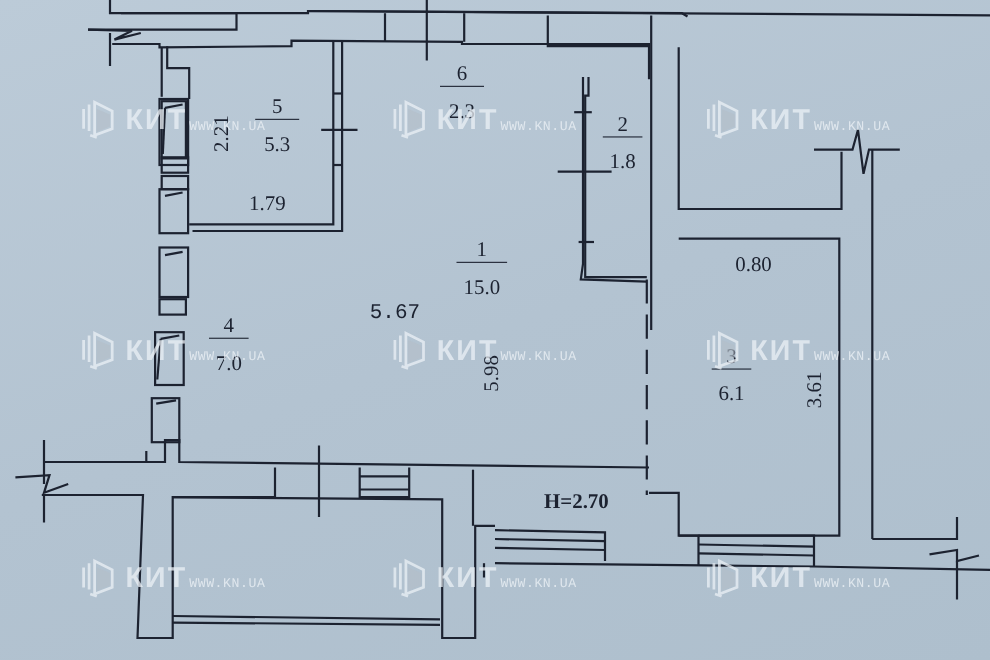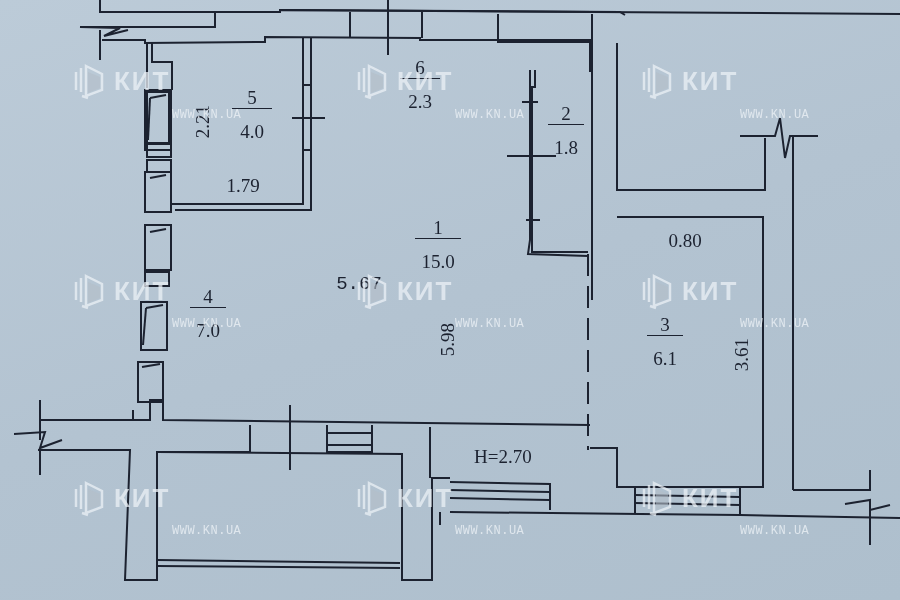--- a/index.html
+++ b/index.html
@@ -4,21 +4,21 @@
 <style>
   html,body{margin:0;padding:0;}
   body{width:900px;height:600px;overflow:hidden;background:#b4c4d2;font-family:"Liberation Serif","DejaVu Serif",serif;}
   .stage{position:relative;width:900px;height:600px;background:linear-gradient(160deg,#bccbd8 0%,#b3c3d1 50%,#aebfcd 100%);}
   svg.plan{position:absolute;left:0;top:0;}
   .lbl{position:absolute;color:#1c2230;font-size:19px;line-height:1;text-align:center;font-family:"Liberation Serif","DejaVu Serif",serif;}
   .room{position:absolute;text-align:center;color:#1c2230;font-size:19px;line-height:20px;}
   .room .num{display:block;}
   .room .area{display:block;border-top:1.5px solid #1c2230;padding-top:13px;}
   .vert{transform:rotate(-90deg);transform-origin:center center;}
-  .wm{position:absolute;display:flex;align-items:center;gap:6px;color:rgba(235,240,245,0.75);font-family:"Liberation Sans","DejaVu Sans",sans-serif;font-weight:bold;font-size:26px;letter-spacing:2px;}
+  .wm{position:absolute;display:flex;align-items:center;gap:6px;color:rgba(235,240,245,0.75);font-family:"Liberation Sans","DejaVu Sans",sans-serif;font-weight:bold;font-size:26px;letter-spacing:2px;margin-top:27px;}
   .wm svg{display:block;}
   .wm-url{position:absolute;color:rgba(235,240,245,0.8);font-family:Liberation Mono, monospace;font-size:12px;letter-spacing:0.5px;}
 </style>
 </head>
 <body>
 
 <div class="stage">
 
   <svg class="plan" width="900" height="600" viewBox="0 0 900 600">
     <g fill="none" stroke="#1c2230" stroke-width="2">
@@ -99,21 +99,21 @@
       <line x1="635" y1="503" x2="740" y2="505"></line>
       <polyline points="793,490 870,490 870,470"></polyline>
       <polyline points="845,504 870,500 870,510 890,505"></polyline>
       <line x1="870" y1="510" x2="870" y2="545"></line>
       <line x1="440" y1="512" x2="440" y2="525"></line>
     </g>
   </svg>
 
   <div class="room" style="left:232px;top:88px;width:40px;">
     <span class="num">5</span>
-    <span class="area">4.0</span>
+    <span class="area">5.3</span>
   </div>
   <div class="room" style="left:400px;top:58px;width:40px;">
     <span class="num">6</span>
     <span class="area">2.3</span>
   </div>
   <div class="room" style="left:548px;top:104px;width:36px;">
     <span class="num">2</span>
     <span class="area">1.8</span>
   </div>
   <div class="room" style="left:415px;top:218px;width:46px;">
@@ -128,21 +128,21 @@
     <span class="num">3</span>
     <span class="area">6.1</span>
   </div>
 
   <div class="lbl vert" style="left:182px;top:112px;width:40px;">2.21</div>
   <div class="lbl" style="left:218px;top:176px;width:50px;">1.79</div>
   <div class="lbl" style="left:334px;top:275px;width:50px;font-family:Liberation Mono, monospace;">5.67</div>
   <div class="lbl vert" style="left:424px;top:330px;width:46px;">5.98</div>
   <div class="lbl" style="left:660px;top:231px;width:50px;">0.80</div>
   <div class="lbl vert" style="left:718px;top:345px;width:46px;">3.61</div>
-  <div class="lbl" style="left:474px;top:447px;width:100px;text-align:left;">H=2.70</div>
+  <div class="lbl" style="left:474px;top:447px;width:100px;text-align:center;font-weight:bold;">H=2.70</div>
 
   <div class="wm" style="left:72px;top:62px;">
     <svg width="36" height="38" viewBox="0 0 36 38">
         <path d="M4,10 L4,28 M9,6 L9,30 M14,4 L30,12 L30,28 L14,34 Z M10,34 L16,36" fill="none" stroke="rgba(235,240,245,0.75)" stroke-width="2.5"></path>
         <path d="M16,10 L28,15 L28,26 L16,31 Z" fill="rgba(180,190,200,0.6)"></path>
       </svg>
     <span>КИТ</span>
   </div>
   <div class="wm" style="left:355px;top:62px;">
     <svg width="36" height="38" viewBox="0 0 36 38">

